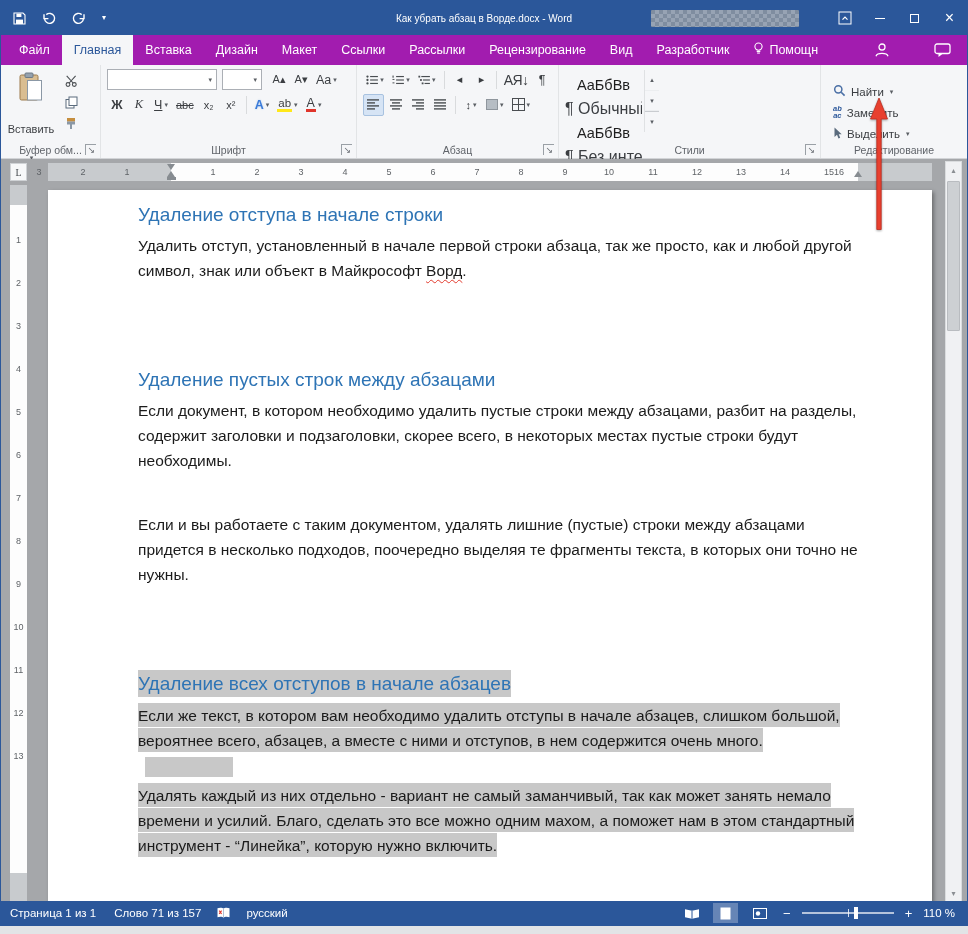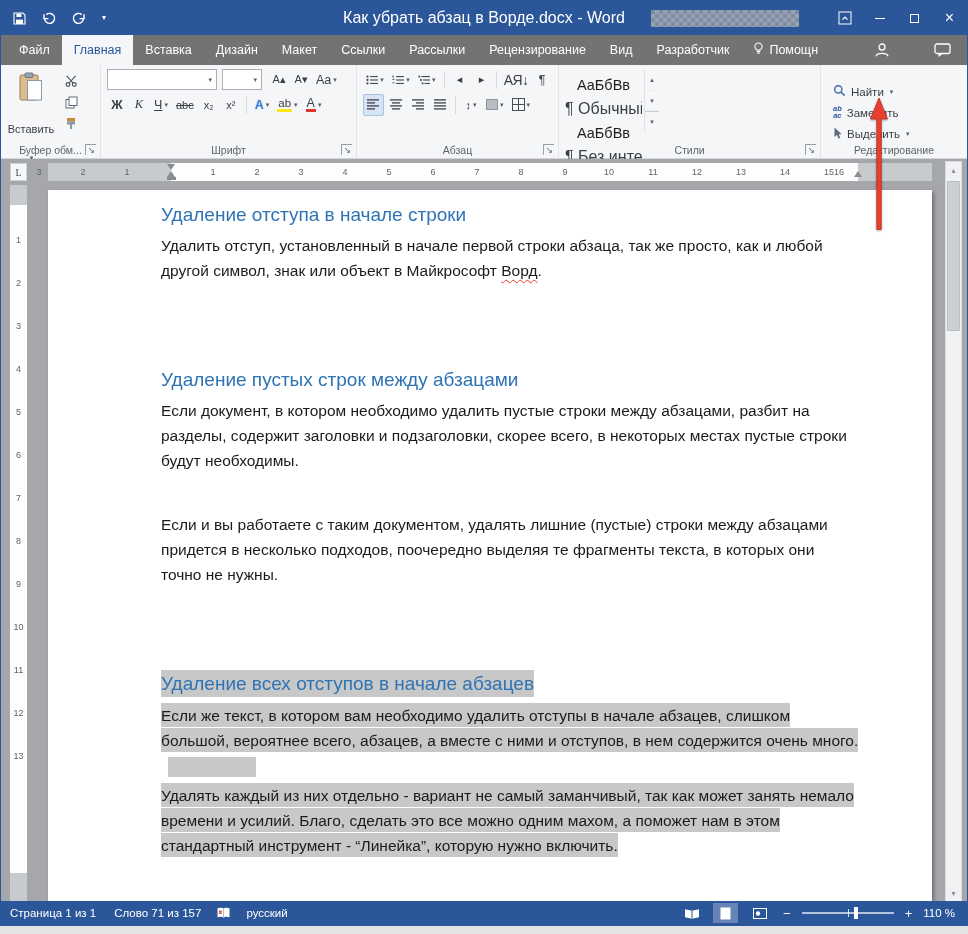--- a/index.html
+++ b/index.html
@@ -5,31 +5,31 @@
   *{box-sizing:border-box;margin:0;padding:0}
   html,body{width:968px}
   body{margin:0;background:#e2e4e6;font-family:"Liberation Sans",sans-serif;cursor:default}
   .window{position:relative;width:968px;height:926px;background:#fff;border:1px solid #2b579a;overflow:hidden}
 
   
   .titlebar{height:34px;background:#2b579a;display:flex;align-items:center;position:relative;color:#fff}
   .qat{display:flex;align-items:center;gap:16px;padding-left:12px;z-index:2}
   .qbtn{display:inline-flex;align-items:center;justify-content:center;color:#fff;font-size:13px;line-height:1}
   .qbtn.small{font-size:8px}
-  .title{position:absolute;left:0;right:0;text-align:center;font-size:16px;color:#fff;z-index:1}
+  .title{position:absolute;left:0;right:0;text-align:center;font-size:10px;color:#fff;z-index:1}
   .win-controls{margin-left:auto;display:flex;align-items:center;height:100%;z-index:2}
   .redacted{width:148px;height:17px;margin-right:28px;border-radius:1px;
     background:repeating-conic-gradient(#97a3b4 0 25%, #7f8da0 0 50%);background-size:8px 8px}
   .winbtn{width:35px;height:34px;display:flex;align-items:center;justify-content:center;color:#fff}
   .min-bar{width:10px;height:1px;background:#fff}
   .max-box{width:9px;height:9px;border:1px solid #fff}
   .close-x{font-size:16px;line-height:1}
 
   
-  .tabrow{height:30px;background:#737373;display:flex}
+  .tabrow{height:30px;background:#a21caf;display:flex}
   .tabstrip{display:flex;height:100%;padding-left:6px}
   .tab{height:100%;display:flex;align-items:center;gap:5px;padding:0 12px;font-size:12.5px;color:#fff;white-space:nowrap}
   .tab.active{background:#f5f6f8;color:#2b579a}
   .tabrow-right{margin-left:auto;display:flex;align-items:center;gap:44px;padding-right:16px}
   .tr-icon{display:inline-flex;align-items:center}
 
   
   .ribbon{height:94px;background:#f5f6f8;border-bottom:1px solid #d2d4d7;display:flex;position:relative}
   .rgroup{position:relative;height:100%;border-right:1px solid #e2e4e6;padding:2px 2px 16px 2px}
   .group-label{position:absolute;bottom:2px;left:0;right:0;text-align:center;font-size:10.5px;color:#60646a;white-space:nowrap;overflow:hidden}
@@ -83,21 +83,21 @@
 
   
   .docarea{position:relative;height:718px;background:#a5a7aa;overflow:hidden}
   .v-ruler{position:absolute;left:9px;top:0;width:17px;height:100%}
   .vband{position:absolute;left:0;width:17px}
   .vband.top{top:0;height:20px;background:#c8cbce}
   .vband.mid{top:20px;height:668px;background:#fdfdfd}
   .vband.bot{top:688px;bottom:0;background:#c8cbce}
   .vnum{position:absolute;left:0;right:0;text-align:center;font-size:9px;color:#5f6367;transform:translateY(-50%)}
   .page{position:absolute;left:47px;top:5px;width:884px;height:713px;background:#fff;box-shadow:2px 2px 4px rgba(0,0,0,.35)}
-  .page-content{padding:12px 73px 0 113px;overflow:hidden;height:100%}
+  .page-content{padding:12px 73px 0 90px;overflow:hidden;height:100%}
   .doc-heading{font-size:19px;line-height:26px;color:#2e74b5;margin-bottom:5px}
   .doc-para{font-size:15.5px;line-height:25px;color:#1b1b1b}
   .doc-section.s2{margin-top:84px}
   .doc-section.s3{margin-top:84px}
   .doc-para.gap{margin-top:39px}
   .doc-para.sel span{background:#c8c8c8;padding:3.5px 0}
   .doc-heading.sel span{background:#c8c8c8;padding:3px 0}
   .empty-selected-line{width:88px;height:20px;background:#c8c8c8;margin:5px 0 5px 7px}
   .misspell{text-decoration:underline;text-decoration-style:wavy;text-decoration-color:#e23b2e;text-decoration-thickness:1px;text-underline-offset:3px}
 

